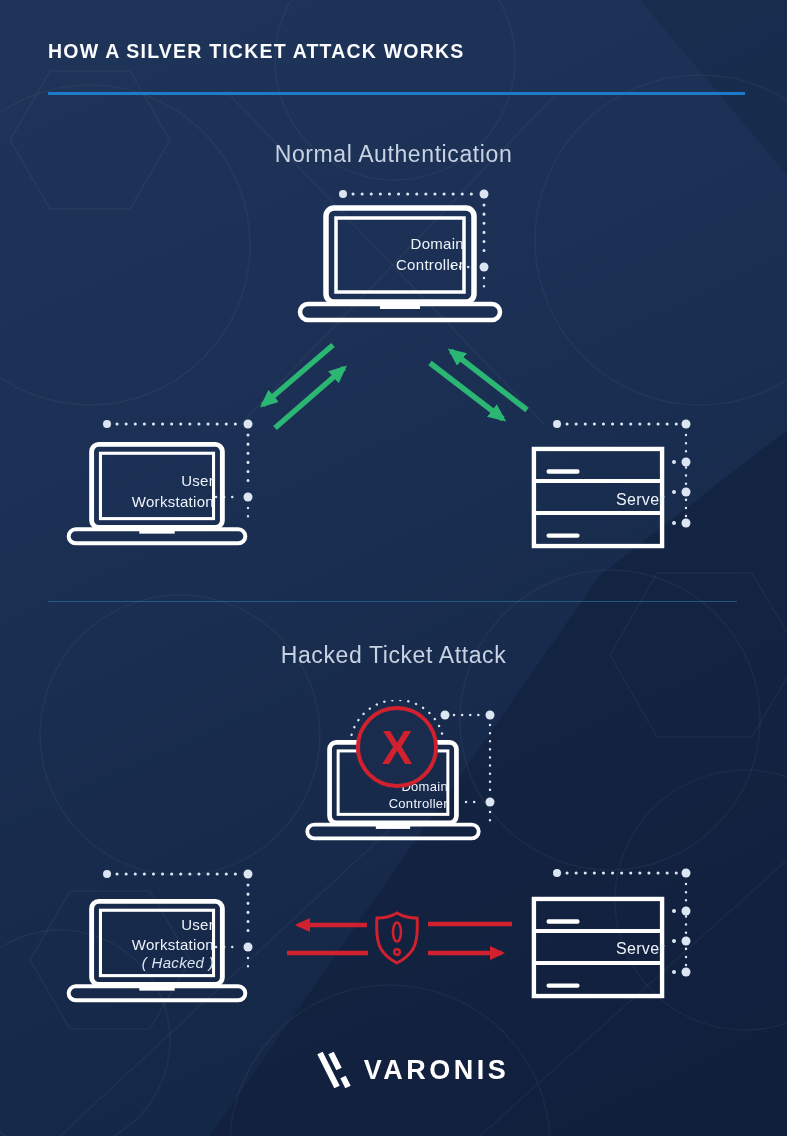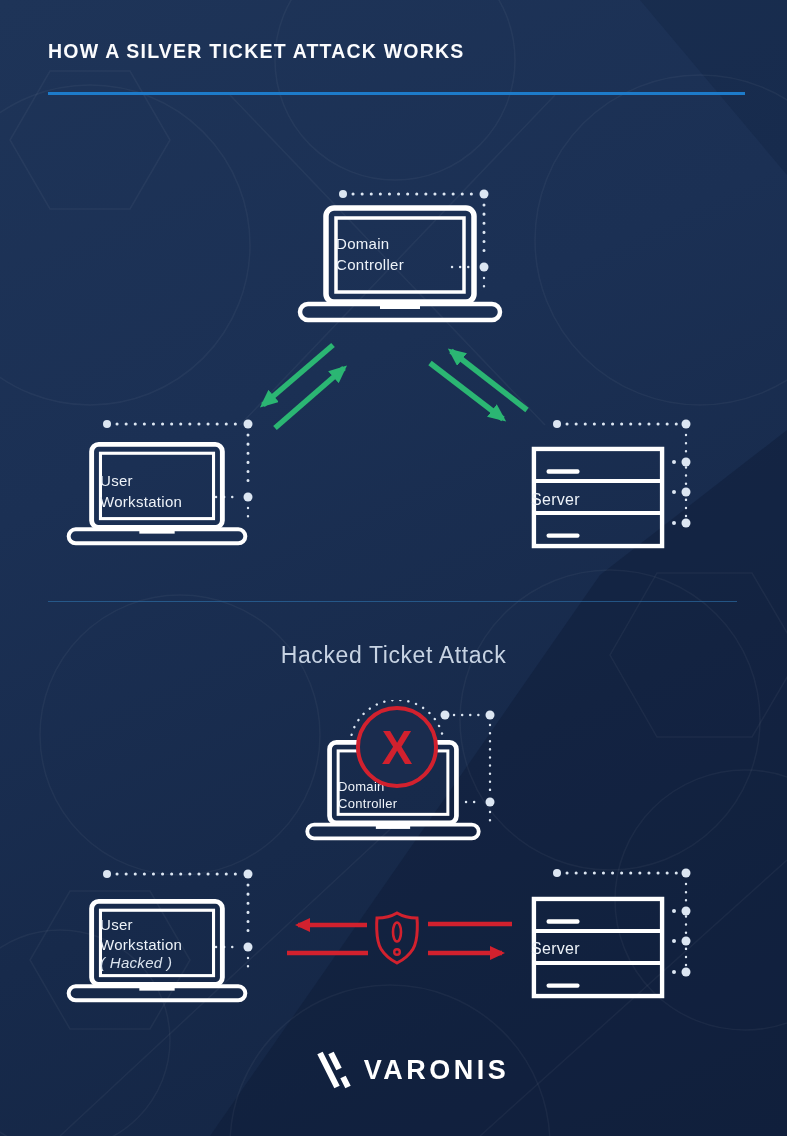--- a/index.html
+++ b/index.html
@@ -15,21 +15,21 @@
     position:absolute;left:48px;top:40px;color:#fbfcfe;font-size:19.5px;
     font-weight:600;letter-spacing:1.2px;
   }
   #title-underline{position:absolute;left:48px;top:92px;width:697px;height:3px;background:#1d7bca;}
   .section-title{
     position:absolute;left:0;width:787px;text-align:center;color:#c7d3e3;
     font-size:23px;font-weight:400;letter-spacing:0.6px;
   }
   #divider{position:absolute;left:48px;top:601px;width:689px;height:1px;background:rgba(45,111,168,0.65);}
   .node-label{
-    position:absolute;text-align:left;color:#eef3f9;font-size:15px;line-height:21px;
+    position:absolute;text-align:right;color:#eef3f9;font-size:15px;line-height:21px;
     letter-spacing:0.3px;
   }
   .node-label span{display:block;}
   .label-sm{font-size:13px;line-height:17px;}
   .hacked{font-style:italic;font-size:15px;line-height:15px;color:#dbe4ef;}
   #x-circle{
     position:absolute;left:356px;top:706px;width:82px;height:82px;border-radius:50%;
     border:4px solid #d2212e;background:#1a2c4e;box-sizing:border-box;
     display:flex;align-items:center;justify-content:center;z-index:5;
   }
@@ -63,20 +63,21 @@
       <line x1="480" y1="1136" x2="787" y2="860"></line>
       <polygon points="800,655 752,737 657,737 610,655 657,573 752,573"></polygon>
       <polygon points="170,140 130,209 50,209 10,140 50,71 130,71"></polygon>
       <polygon points="190,960 150,1029 70,1029 30,960 70,891 150,891"></polygon>
     </g>
   </svg>
 
   <div id="page-title">HOW A SILVER TICKET ATTACK WORKS</div>
   <div id="title-underline"></div>
 
+  <div class="section-title" style="top:141px">Normal Authentication</div>
 
   <svg style="left:336px;top:187px" width="160" height="112" viewBox="0 0 160 112">
     <g stroke="#dce6f2" fill="#dce6f2">
       <circle cx="7" cy="7" r="4" stroke="none"></circle>
       <line x1="17" y1="7" x2="139" y2="7" class="dots"></line>
       <circle cx="148" cy="7" r="4.5" stroke="none"></circle>
       <line x1="148" y1="18" x2="148" y2="68" class="dots"></line>
       <line x1="116" y1="80" x2="134" y2="80" class="dots-sm"></line>
       <circle cx="148" cy="80" r="4.5" stroke="none"></circle>
       <line x1="148" y1="91" x2="148" y2="106" class="dots-sm"></line>

